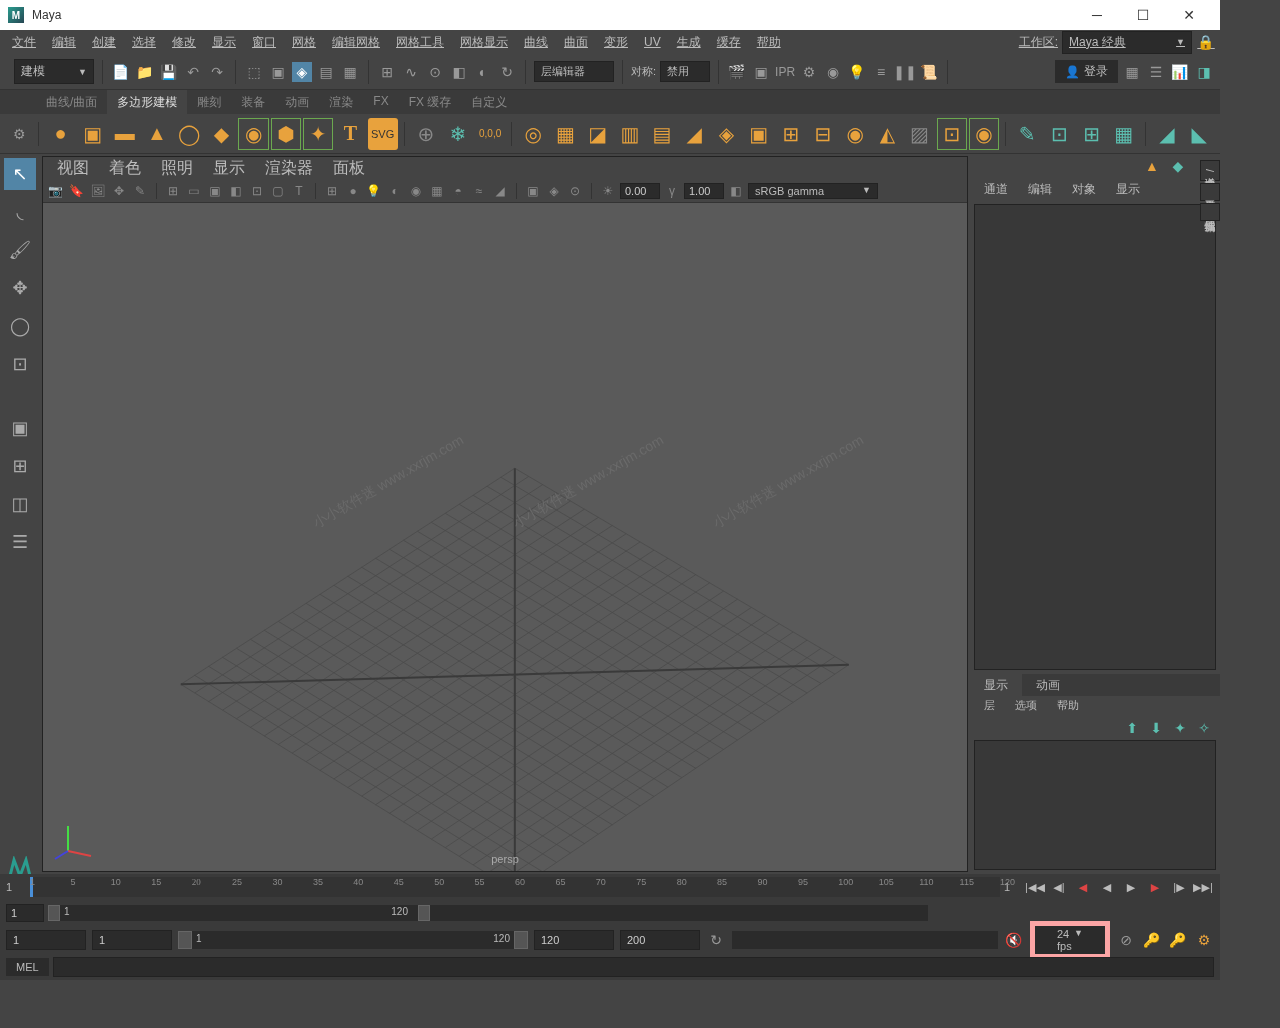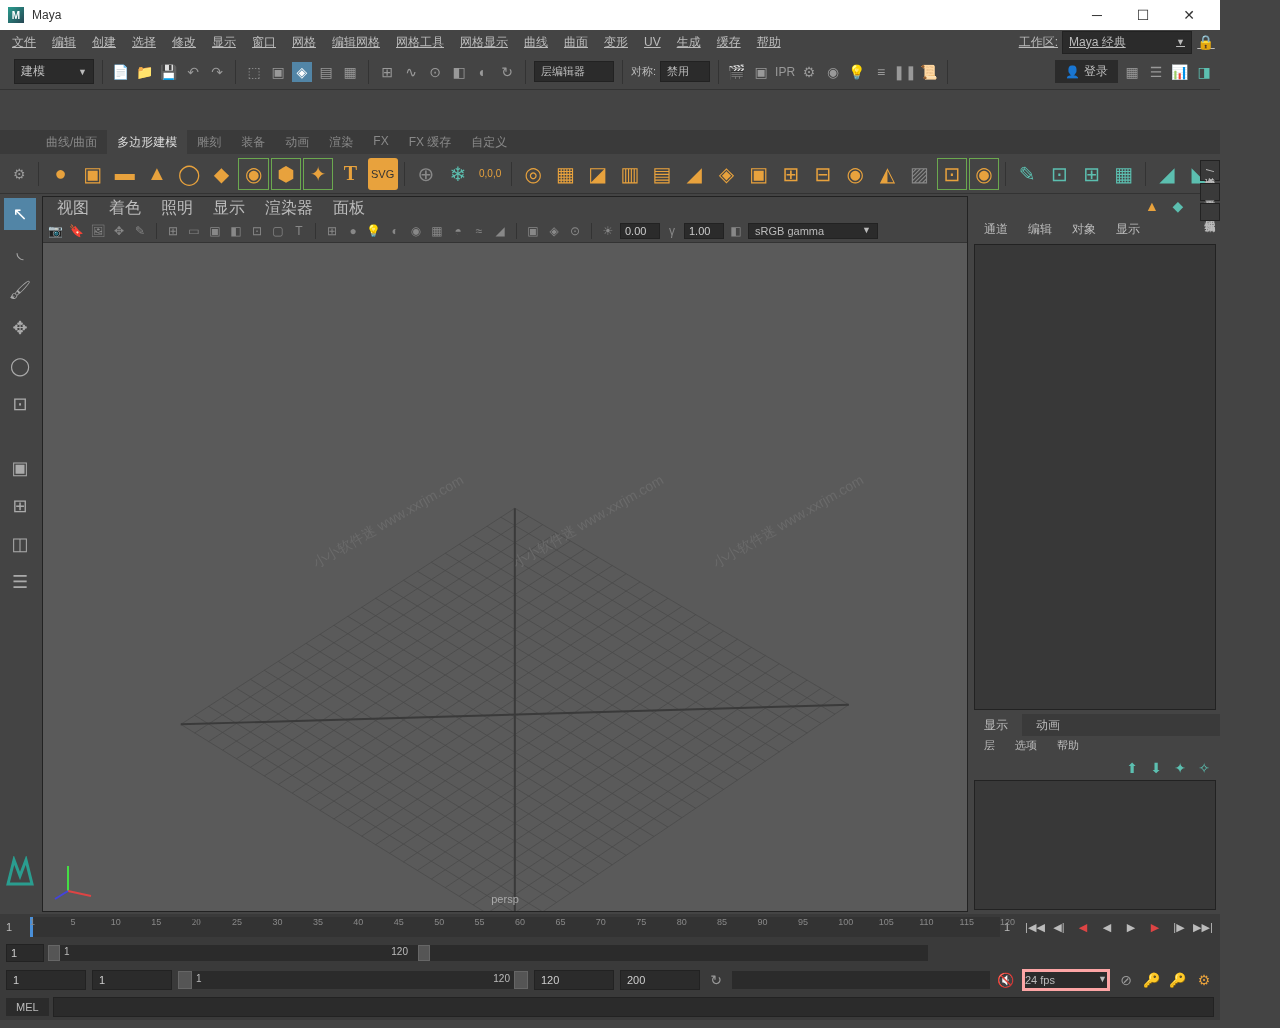--- a/index.html
+++ b/index.html
@@ -12,21 +12,21 @@
 .menubar .mitem { padding:3px 8px; cursor:pointer; font-size:12px; }
 .menubar .mspacer { flex:1; }
 .menubar .workspace-label { font-size:12px; }
 .menubar .workspace-sel { background:#2b2b2b; border:1px solid #222; padding:2px 6px; width:130px; display:flex; justify-content:space-between; align-items:center; margin:0 4px; }
 .shelf-row { height:36px; background:#444; display:flex; align-items:center; padding:0 6px; gap:4px; border-bottom:1px solid #333; }
 .shelf-select { background:#2b2b2b; border:1px solid #222; padding:3px 6px; width:80px; display:flex; justify-content:space-between; align-items:center;margin-left:8px; }
 .vsep { width:1px; height:24px; background:#333; margin:0 4px; }
 .ticon { width:20px; height:20px; display:flex; align-items:center; justify-content:center; font-size:14px; color:#999; cursor:pointer; }
 .ticon.active { background:#5285a6; color:#fff; }
 .status-label { background:#2b2b2b; border:1px solid #222; padding:2px 6px; min-width:80px; font-size:11px; }
-.tabs-row { height:24px; background:#3a3a3a; display:flex; align-items:stretch; padding-left:36px;margin-top:40px; }
+.tabs-row { height:24px; background:#3a3a3a; display:flex; align-items:stretch; padding-left:36px; }
 .shelf-tab { padding:4px 10px; font-size:12px; cursor:pointer; color:#888; }
 .shelf-tab.active { background:#444; color:#ddd; }
 .shelf-icons { height:40px; background:#444; display:flex; align-items:center; padding:0 6px; gap:2px; border-bottom:1px solid #333; }
 .shelf-icons .sicon { width:32px; height:32px; display:flex; align-items:center; justify-content:center; font-size:20px; cursor:pointer; }
 .sicon.orange { color:#e8a23d; }
 .sicon.teal { color:#5cbfb0; }
 .sicon.green { border:1px solid #6ba84f; }
 .main-area { display:flex; height:720px; }
 .toolbox { width:40px; background:#444; display:flex; flex-direction:column; align-items:center; padding-top:4px; gap:6px; }
 .tool { width:32px; height:32px; display:flex; align-items:center; justify-content:center; cursor:pointer; color:#aaa; font-size:18px; }
@@ -66,21 +66,21 @@
 .timeline-marker { position:absolute; left:0; top:0; width:3px; height:100%; background:#4a90d9; }
 .rangeslider { height:26px; background:#3a3a3a; display:flex; align-items:center; padding:0 6px; gap:4px; }
 .rs-input { background:#2b2b2b; border:1px solid #222; width:38px; padding:2px 4px; font-size:11px; color:#ccc; }
 .rs-track { flex:1; height:16px; background:#2b2b2b; position:relative; }
 .rs-handle { position:absolute; height:100%; background:#555; border:1px solid #666; }
 .play-controls { display:flex; gap:2px; }
 .play-btn { width:22px; height:18px; display:flex; align-items:center; justify-content:center; font-size:11px; cursor:pointer; }
 .bottom-row { height:28px; background:#3a3a3a; display:flex; align-items:center; padding:0 6px; gap:6px; }
 .bottom-input { background:#2b2b2b; border:1px solid #222; width:80px; padding:3px 6px; font-size:11px; color:#ccc; }
 .bottom-track { height:18px; background:#2b2b2b; position:relative; }
-.fps-sel { background:#2b2b2b; border:3px solid #fca5a5; padding:2px 0; width:88px; font-size:11px; display:flex; justify-content:space-between; }
+.fps-sel { background:#2b2b2b; border:5px solid #fca5a5; padding:2px 22px; width:80px; font-size:11px; display:flex; justify-content:space-between; }
 .cmdline { height:26px; background:#3a3a3a; display:flex; align-items:center; padding:0 6px; gap:4px; }
 .cmd-label { background:#2b2b2b; padding:3px 10px; font-size:11px; }
 .cmd-input { flex:1; }
 .caret { font-size:9px; }
 </style>
 </head>
 <body>
 
 <div class="titlebar">
   <div class="logo">M</div>

